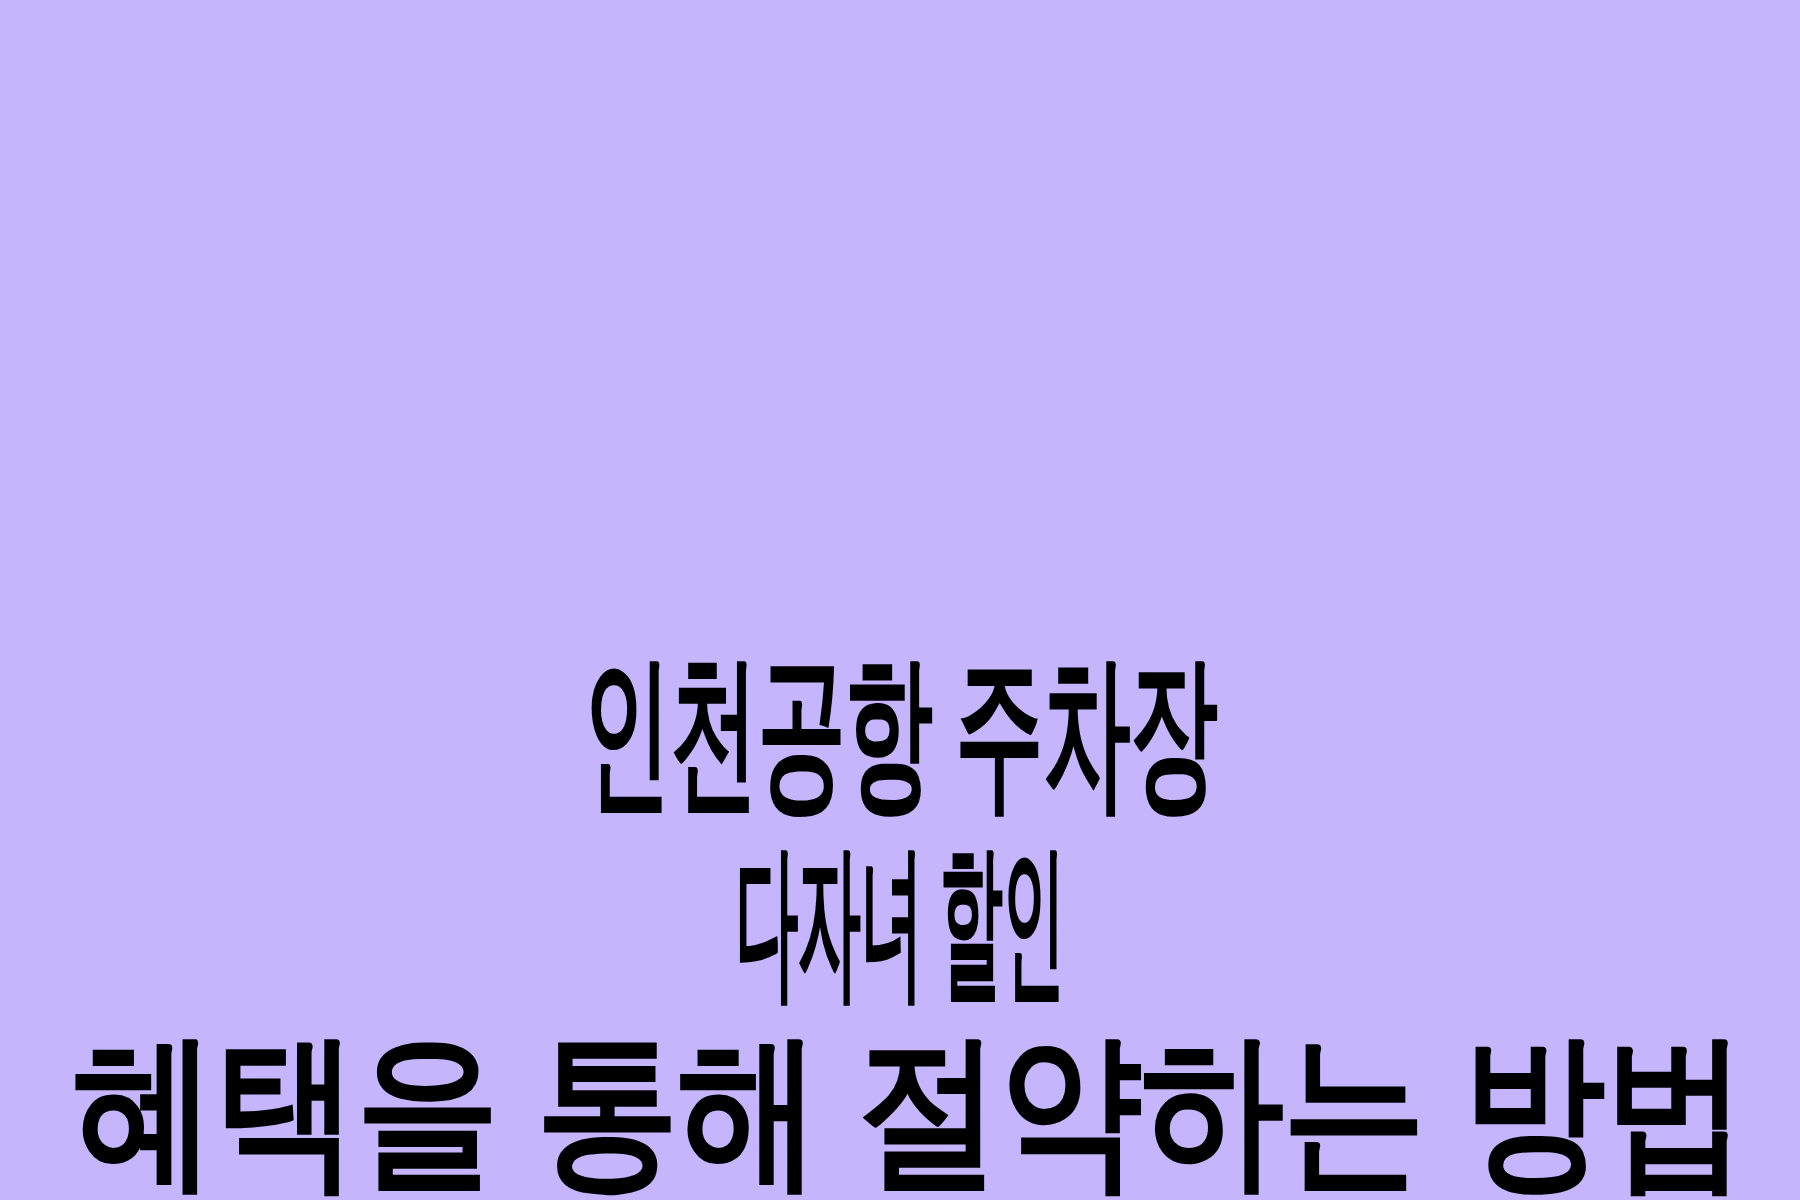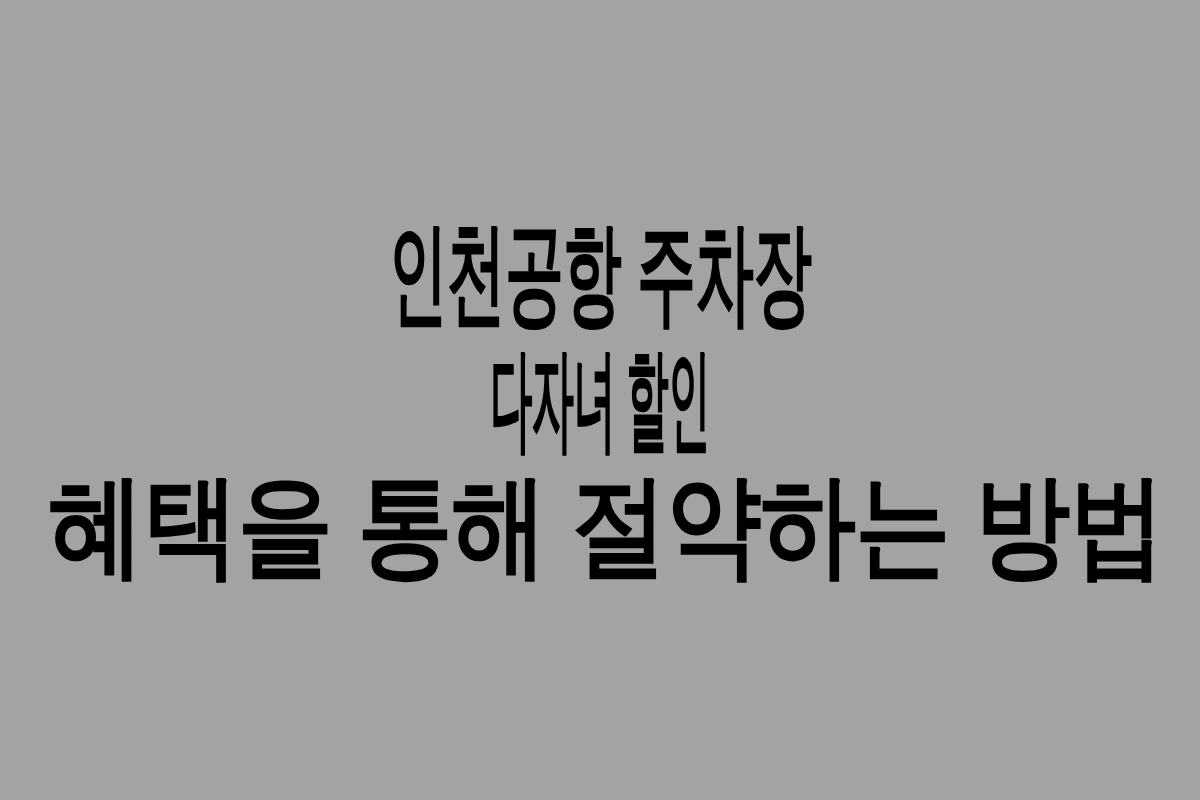--- a/index.html
+++ b/index.html
@@ -74,21 +74,21 @@
   #headline-line-3 {
     font-size: 104px;
     line-height: 118px;
     transform: scaleX(1.0) scaleY(1.08);
     transform-origin: center center;
   }
 </style>
 </head>
 <body>
 
-<div id="banner-card" style="background: #a3a3a3;">
+<div id="banner-card" style="background: #c4b5fd; justify-content: flex-end;">
 
   <div id="headline-block">
 
     <span class="headline-line" id="headline-line-1" style="color: rgb(0, 0, 0); transform: scaleX(0.5658) scaleY(1.08);">인천공항 주차장</span>
 
     <span class="headline-line" id="headline-line-2" style="color: rgb(0, 0, 0); transform: scaleX(0.4058) scaleY(1.08);">다자녀 할인</span>
 
     <span class="headline-line" id="headline-line-3" style="color: rgb(0, 0, 0); transform: scaleX(0.9192) scaleY(1.08);">혜택을 통해 절약하는 방법</span>
 
   </div>

